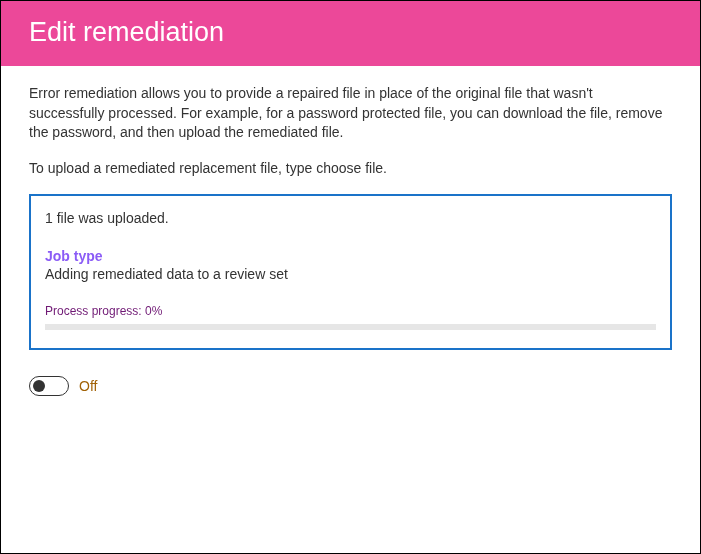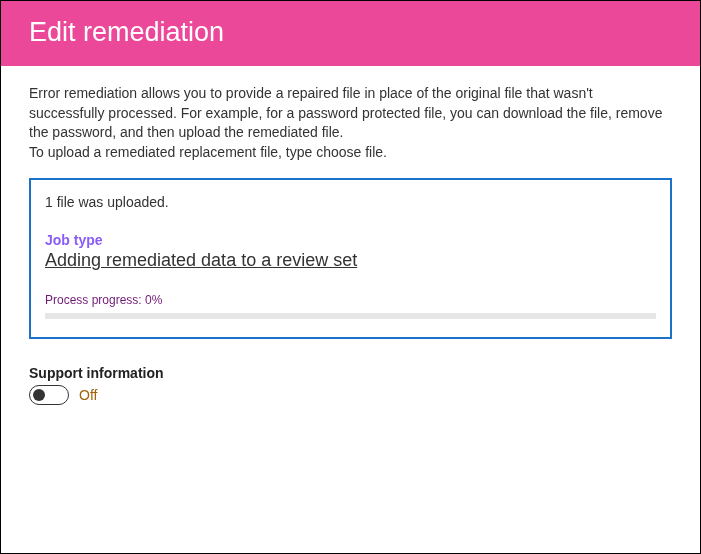--- a/index.html
+++ b/index.html
@@ -29,21 +29,21 @@
       font-size: 27px;
       font-weight: 300;
     }
     .content {
       padding: 18px 28px 10px;
     }
     .intro-text {
       font-size: 14px;
       line-height: 1.4;
       color: #333;
-      margin-bottom: 0;
+      margin-bottom: 16px;
     }
     .sub-text {
       font-size: 14px;
       line-height: 1.4;
       color: #333;
       margin-bottom: 16px;
     }
     .status-box {
       border: 2px solid #1a73c9;
       padding: 14px 14px 18px;
@@ -58,23 +58,22 @@
     .field-group {
       margin-bottom: 22px;
     }
     .field-label {
       font-size: 14px;
       font-weight: 600;
       color: #8b5cf6;
       margin-bottom: 2px;
     }
     .field-value {
-      font-size: 18px;
+      font-size: 14px;
       color: #333;
-      text-decoration: underline;
     }
     .progress-label {
       font-size: 12px;
       font-weight: 400;
       color: #701a75;
       margin-bottom: 6px;
     }
     .progress-bar {
       width: 100%;
       height: 6px;
@@ -145,21 +144,20 @@
 
       <div>
         <div class="progress-label">Process progress: 0%</div>
         <div class="progress-bar">
           <div class="progress-fill" style="width:0%"></div>
         </div>
       </div>
     </div>
 
     <div class="support-section">
-      <div class="support-label">Support information</div>
       <div class="toggle-row">
         <div class="toggle">
           <div class="toggle-knob"></div>
         </div>
         <span class="toggle-state">Off</span>
       </div>
     </div>
   </div>
 </div>
 

